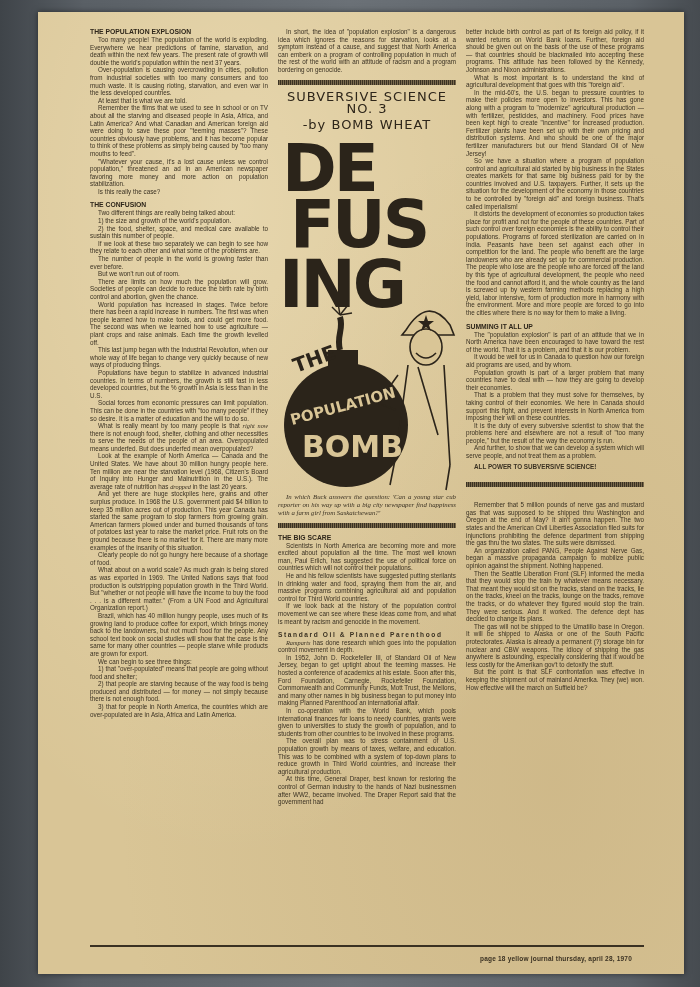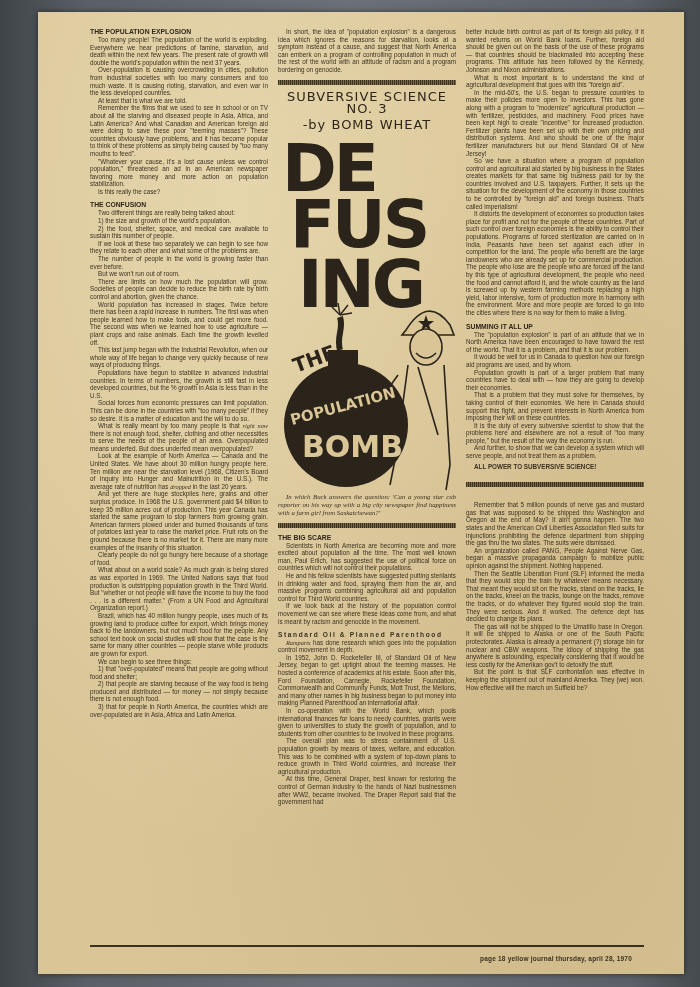--- a/index.html
+++ b/index.html
@@ -99,21 +99,21 @@
   <div class="col c2">
     <p>In short, the idea of "population explosion" is a dangerous idea which ignores the reasons for starvation, looks at a symptom instead of a cause, and suggest that North America can emberk on a program of controlling population in much of the rest of the world with an attitude of racism and a program bordering on genocide.</p>
     <div class="rule-bar"></div>
 
     <div class="comic-title">SUBVERSIVE SCIENCE NO. 3</div>
     <div class="comic-title">-by BOMB WHEAT</div>
 
     <div class="cartoon">
       <div class="big" style="left:4px; top:4px;">DE</div>
       <div class="big" style="left:12px; top:60px;">FUS</div>
-      <div class="big" style="left:20px; top:120px;">ING</div>
+      <div class="big" style="left:1px; top:120px;">ING</div>
       <svg width="178" height="358" style="position:absolute; left:0; top:0;">
 
         <circle cx="68" cy="290" r="62" fill="#2b241a"></circle>
         <rect x="50" y="215" width="30" height="16" fill="#2b241a"></rect>
         <path d="M62 215 C58 200 66 195 62 182" stroke="#2b241a" stroke-width="6" fill="none"></path>
         <g stroke="#2b241a" stroke-width="1.5">
           <line x1="62" y1="180" x2="54" y2="172"></line>
             <line x1="62" y1="180" x2="70" y2="170"></line>
           <line x1="62" y1="180" x2="60" y2="168"></line>
             <line x1="62" y1="180" x2="74" y2="178"></line>

